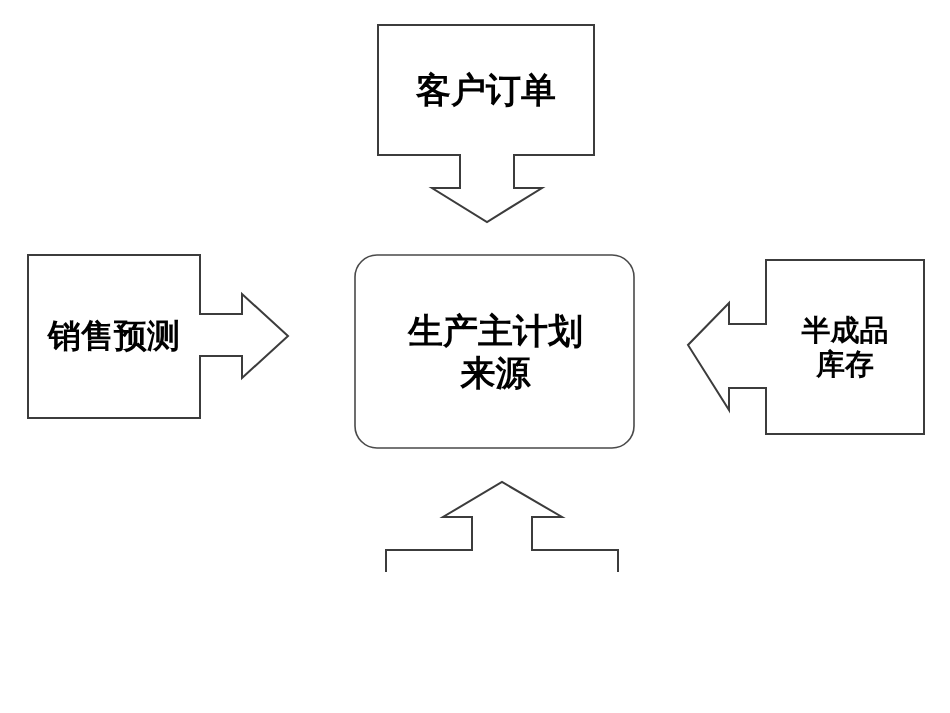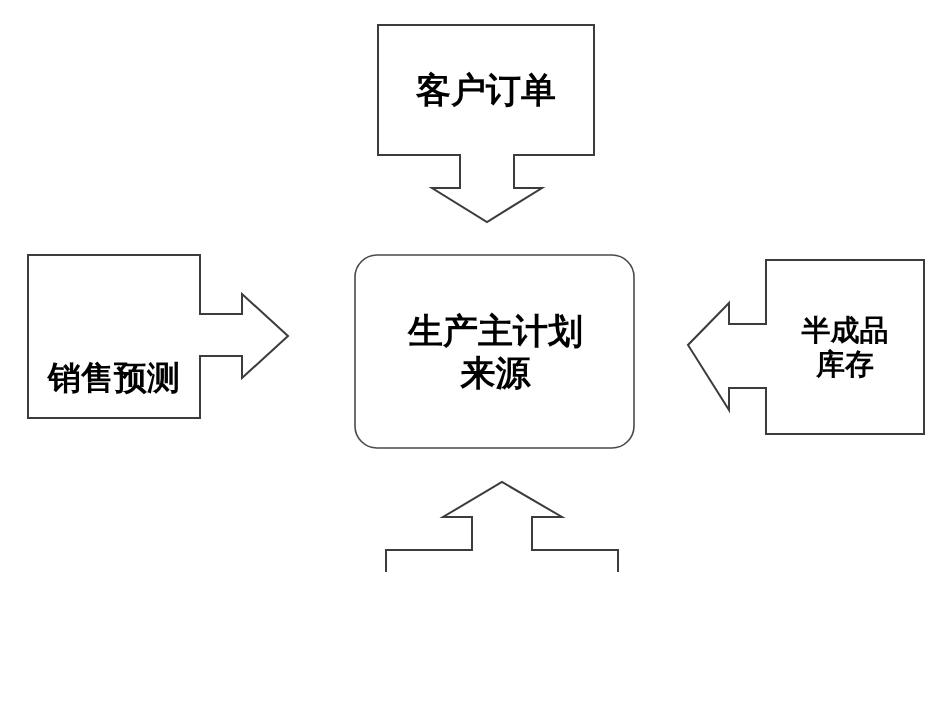--- a/index.html
+++ b/index.html
@@ -49,21 +49,20 @@
     white-space: pre-line;
     pointer-events: none;
   }
   #label-customer-orders {
     left: 378px; top: 25px; width: 216px; height: 130px;
     font-size: 35px;
   }
   #label-sales-forecast {
     left: 28px; top: 255px; width: 172px; height: 163px;
     font-size: 33px;
-    margin-top: 42px;
   }
   #label-mps-source {
     left: 356px; top: 255px; width: 279px; height: 193px;
     font-size: 35px;
   }
   #label-semi-finished {
     left: 766px; top: 260px; width: 158px; height: 174px;
     font-size: 29px;
   }
   #label-finished-goods {

